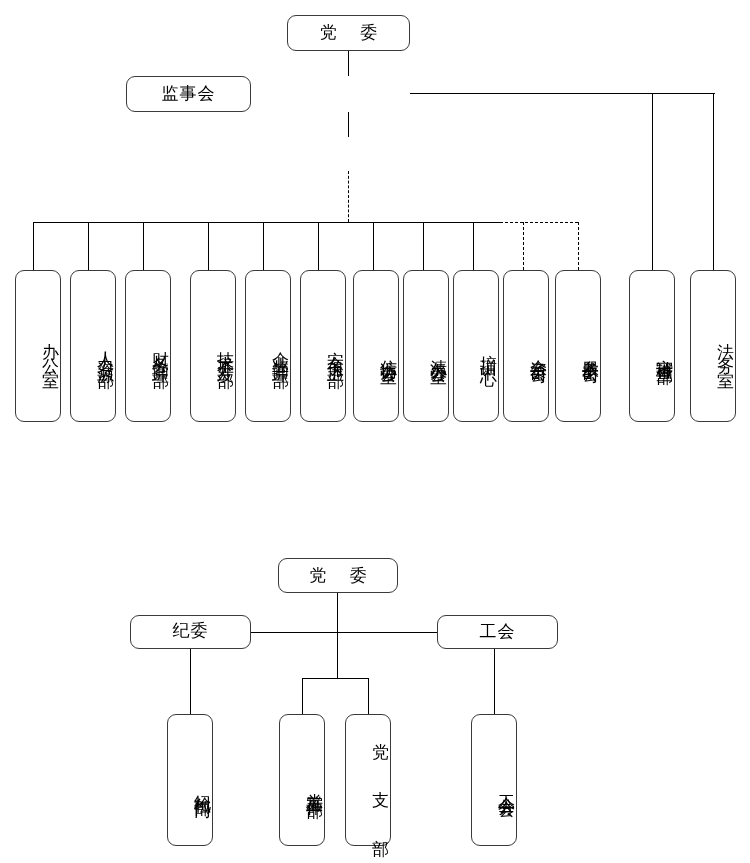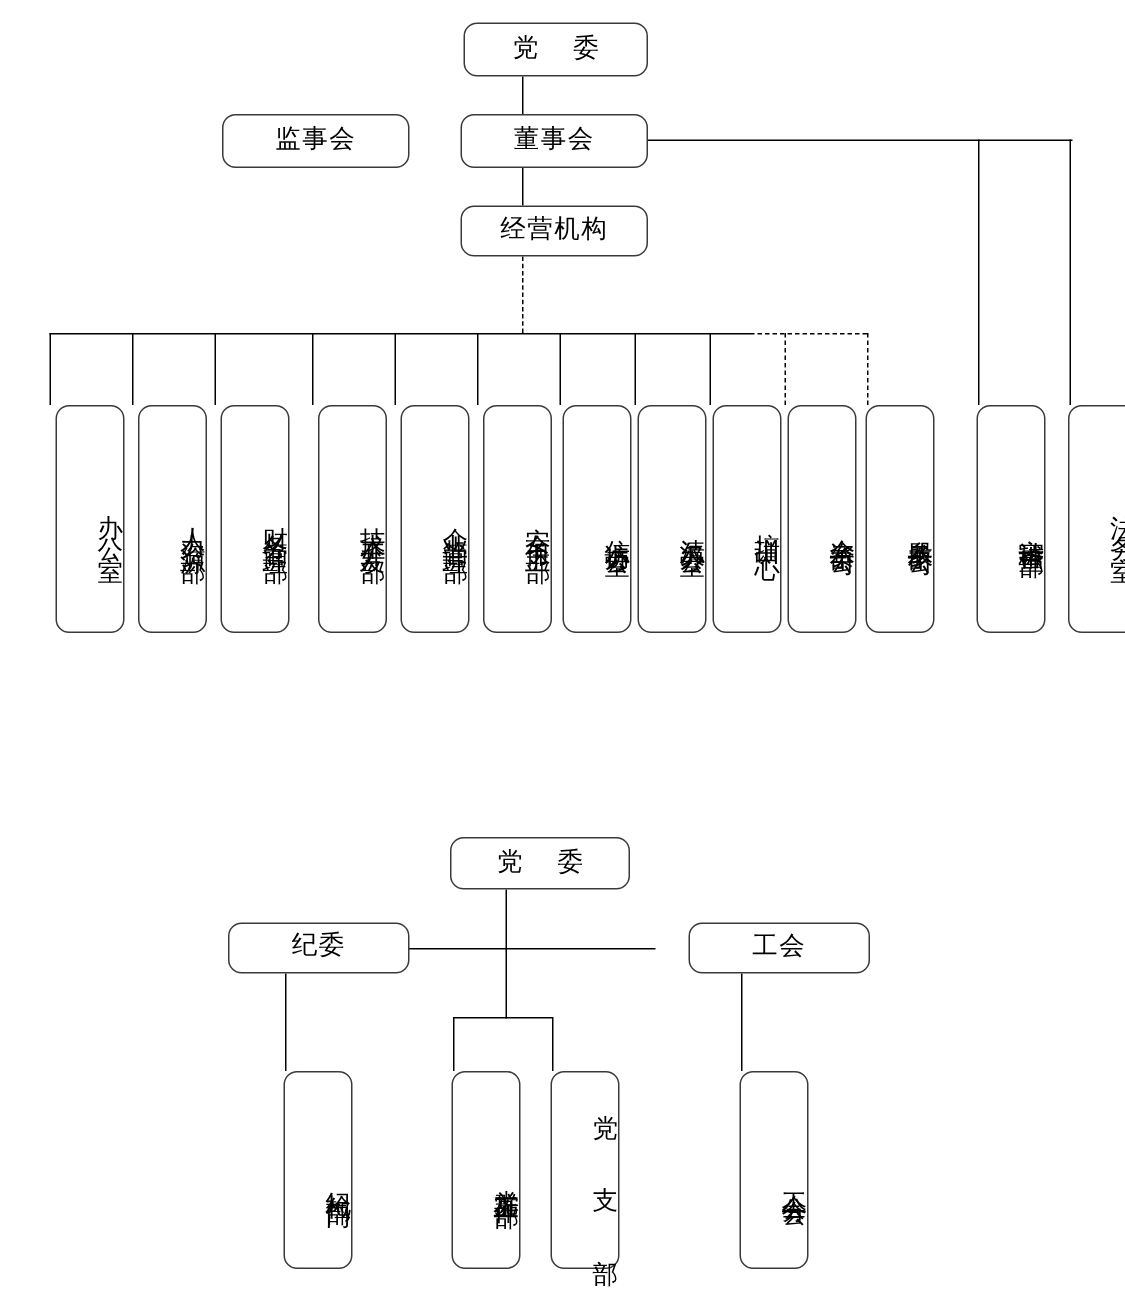--- a/index.html
+++ b/index.html
@@ -24,21 +24,20 @@
     border: 1.6px solid #3a3a3a;
     border-radius: 9px;
     background: #ffffff;
     display: flex;
     align-items: center;
     justify-content: center;
     text-align: right;
     color: #000000;
     line-height: 1.12;
     z-index: 3;
-    margin-left: 22px;
   }
   .node.h {
     font-size: 17px;
     letter-spacing: 1px;
   }
   .node.h.wide {
     letter-spacing: 9px;
     text-indent: 9px;
   }
   .node.v {
@@ -82,27 +81,25 @@
 <body>
 
 <div id="chart-root">
 
   <div class="node h wide" style="left:287px; top:15px; width:123px; height:36px;">党  委</div>
 
   <div class="line v-solid" style="left:348px; top:51px; height:25px;"></div>
 
   <div class="node h" style="left:126px; top:76px; width:125px; height:36px;">监事会</div>
 
-  <div class="node h" style="left:285px; top:76px; width:125px; height:36px;">董事会</div>
 
   <div class="line h-solid" style="left:410px; top:93px; width:305px;"></div>
 
   <div class="line v-solid" style="left:348px; top:112px; height:25px;"></div>
 
-  <div class="node h" style="left:285px; top:137px; width:125px; height:34px;">经营机构</div>
 
   <div class="line v-dash" style="left:348px; top:171px; height:51px;"></div>
 
   <div class="line h-solid" style="left:33px; top:222px; width:467px;"></div>
 
   <div class="line h-dash" style="left:500px; top:222px; width:78px;"></div>
 
   <div class="line v-solid" style="left:33px; top:222px; height:48px;"></div>
   <div class="line v-solid" style="left:88px; top:222px; height:48px;"></div>
   <div class="line v-solid" style="left:143px; top:222px; height:48px;"></div>

